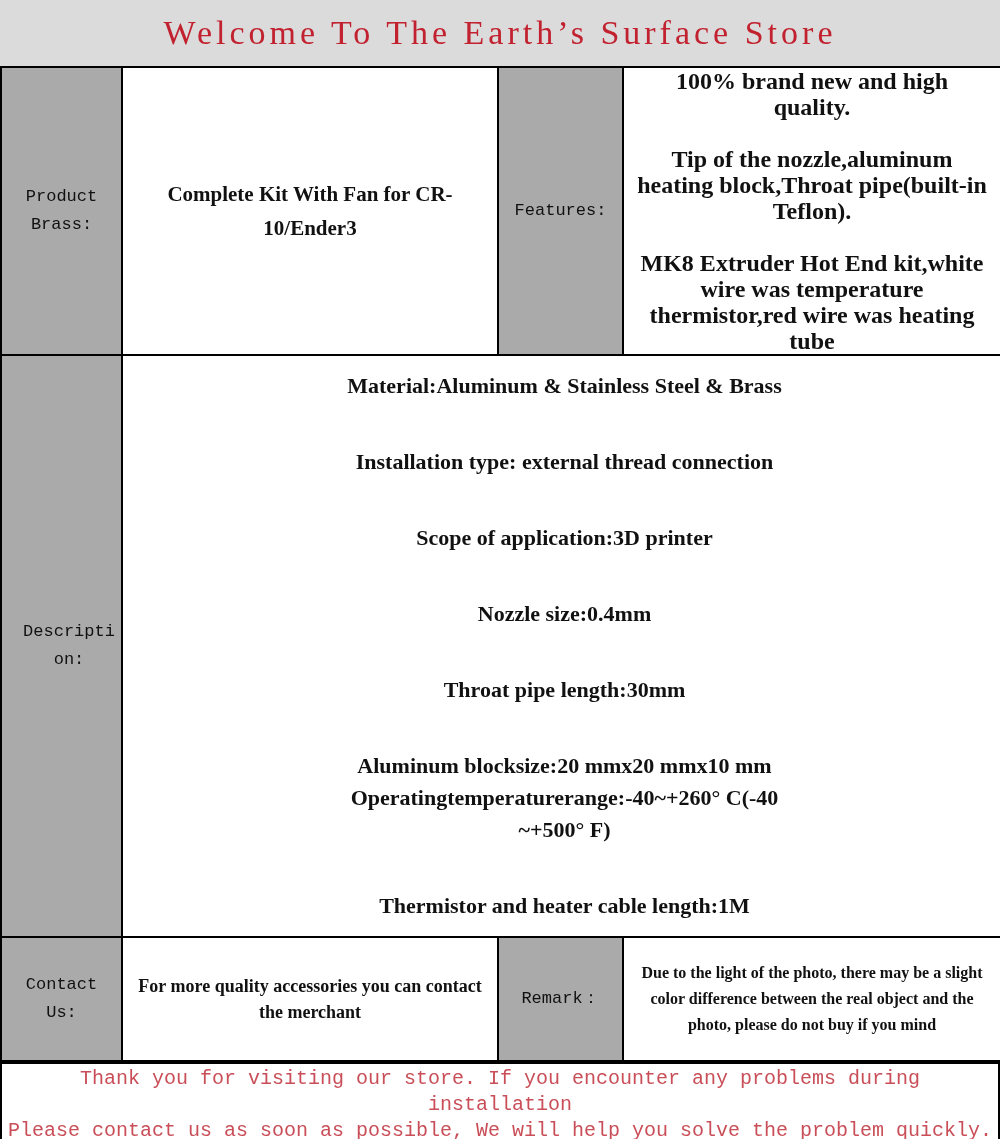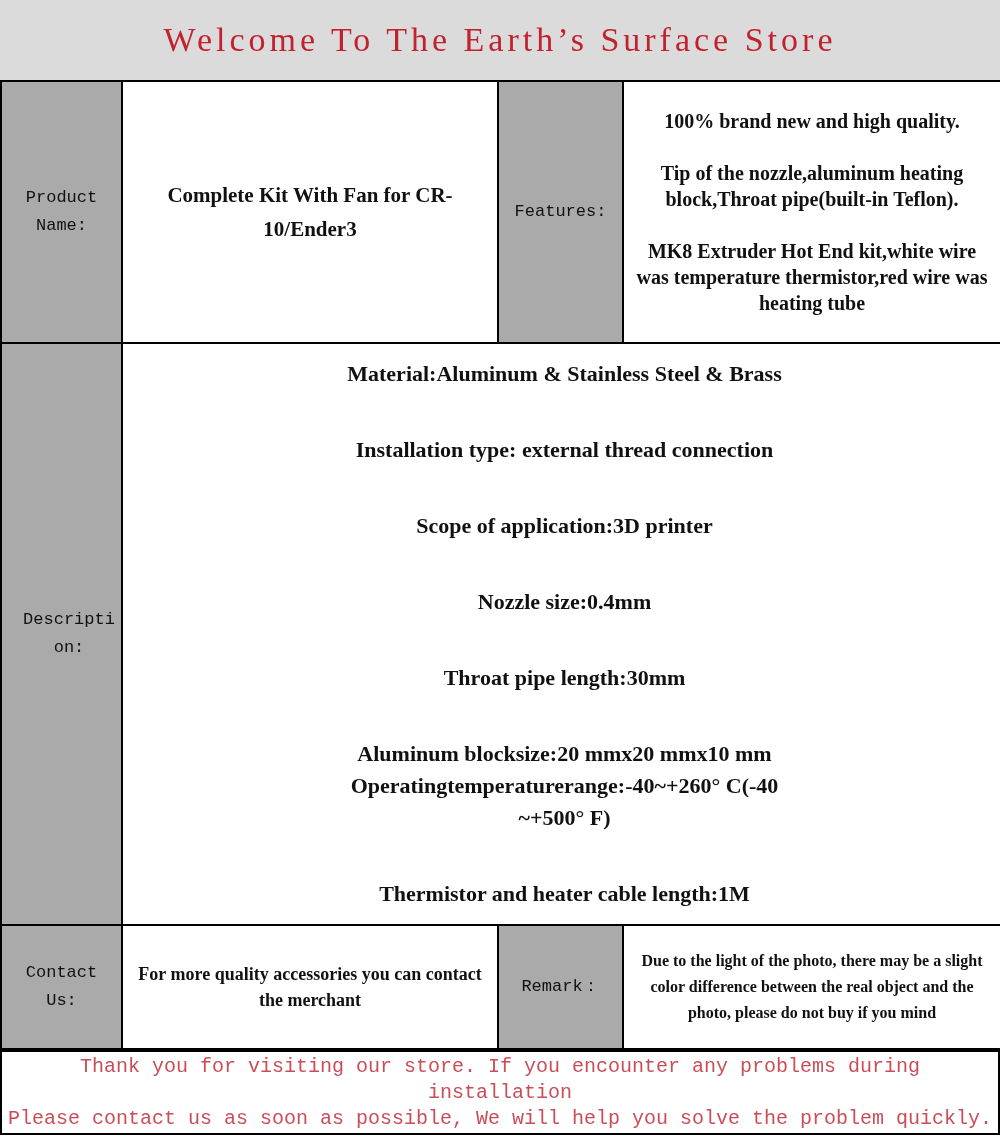--- a/index.html
+++ b/index.html
@@ -9,34 +9,34 @@
     --label-gray:#aaaaaa;
     --border-black:#000000;
     --text-dark:#111111;
   }
   *{margin:0;padding:0;box-sizing:border-box;}
   html,body{background:#ffffff;}
   body{width:1000px;font-family:"Liberation Serif",serif;}
   .page{width:1000px;}
 
   
-  .header{height:80px;background:var(--header-gray);display:flex;align-items:center;justify-content:center;}
+  .header{height:66px;background:var(--header-gray);display:flex;align-items:center;justify-content:center;}
   .title{font-family:"Liberation Serif",serif;font-size:34px;letter-spacing:4px;color:var(--title-red);white-space:nowrap;font-weight:normal;}
 
   
   table.info-table{width:1000px;border-collapse:collapse;table-layout:fixed;}
   td{border:2px solid var(--border-black);vertical-align:middle;}
   .label-cell{background:var(--label-gray);font-family:"Liberation Mono","DejaVu Sans Mono",monospace;font-size:17px;line-height:28px;color:var(--text-dark);text-align:center;padding:0 4px;overflow-wrap:break-word;}
   .value-cell{background:#ffffff;text-align:center;color:var(--text-dark);font-weight:bold;padding:0 12px;}
   tr.row-top{height:262px;}
   tr.row-middle{height:582px;}
   tr.row-bottom{height:124px;}
 
   .product-value{font-size:21px;line-height:34px;}
-  .features-value{font-size:20px;line-height:26px;}
+  .features-value{font-size:24px;line-height:26px;}
   .desc-value{font-size:22px;line-height:32px;padding-left:18px;}
   .contact-value{font-size:18px;line-height:26px;}
   .remark-value{font-size:16px;line-height:26px;padding:0 8px;}
 
   .desc-label-text{display:inline-block;max-width:104px;word-break:break-all;margin-left:15px;}
 
   .para{white-space:pre-line;}
   .features-value .para + .para{margin-top:26px;}
   .desc-value .para + .para{margin-top:44px;}
 
@@ -56,21 +56,21 @@
   <table class="info-table">
     <colgroup>
       <col style="width:121px">
       <col style="width:376px">
       <col style="width:125px">
       <col style="width:378px">
     </colgroup>
     <tbody>
       <tr class="row-top">
         <td class="label-cell">
-          <span>Product Name:</span>
+          <span>Product Brass:</span>
         </td>
         <td class="value-cell product-value">Complete Kit With Fan for CR-10/Ender3</td>
         <td class="label-cell">
           <span>Features:</span>
         </td>
         <td class="value-cell features-value">
             <div class="para">100% brand new and high quality.</div>
             <div class="para">Tip of the nozzle,aluminum heating block,Throat pipe(built-in Teflon).</div>
             <div class="para">MK8 Extruder Hot End kit,white wire was temperature thermistor,red wire was heating tube</div>
           </td>

